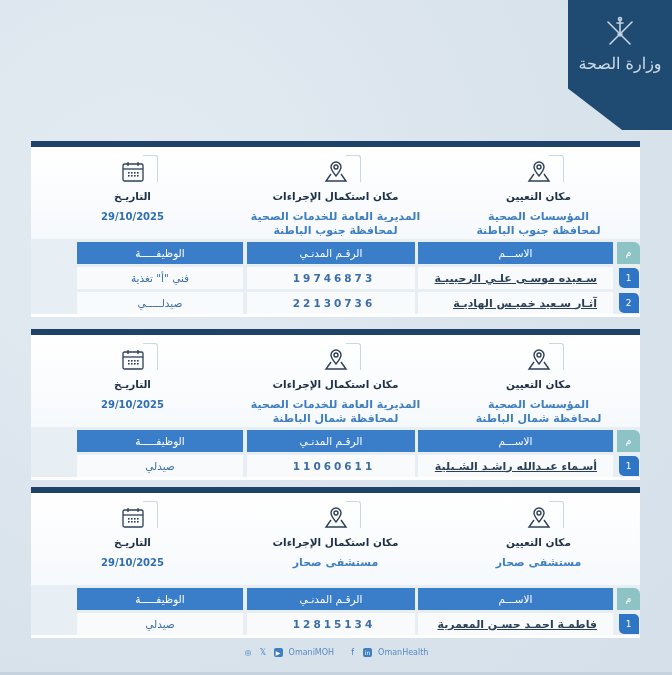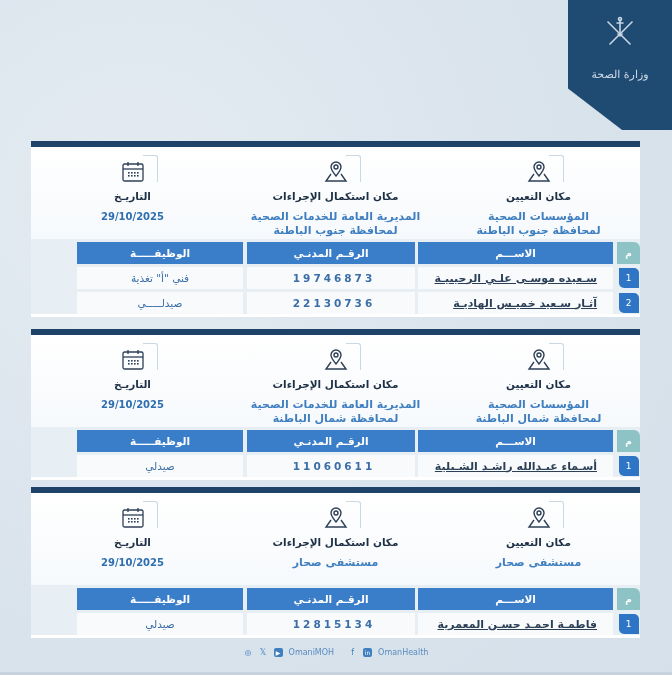--- a/index.html
+++ b/index.html
@@ -12,21 +12,21 @@
     color: #1f3450;
   }
   .logo-tab {
     position: absolute; right: 0; top: 0; width: 104px; height: 130px;
     background: #1f4a72;
     clip-path: polygon(0 0, 100% 0, 100% 100%, 52% 100%, 0 68%);
     display: flex; flex-direction: column; align-items: center; padding-top: 14px;
   }
   .logo-tab .emblem { width: 36px; height: 36px; }
   .logo-tab .ministry {
-    color: #cfdbe8; font-family: "DejaVu Serif", serif; font-size: 11px; margin-top: 18px; direction: rtl;
+    color: #cfdbe8; font-family: "DejaVu Serif", serif; font-size: 16px; margin-top: 4px; direction: rtl;
   }
   .card {
     position: absolute; left: 31px; width: 609px;
     background: #ffffff;
     border-top: 6px solid #1f4269;
   }
   .info {
     display: flex; flex-direction: row-reverse; height: 92px;
     background: linear-gradient(180deg, #ffffff 0%, #f6f9fc 100%);
   }
@@ -45,21 +45,21 @@
   .tbl { width: 609px; background: #e7eef4; padding-top: 3px; }
   .row { display: flex; flex-direction: row-reverse; height: 22px; margin-bottom: 3px; }
   .cell {
     display: flex; align-items: center; justify-content: center; font-size: 10.5px;
     direction: rtl;
   }
   .c-idx { width: 23px; margin-left: 4px; }
   .c-name { width: 195px; margin-left: 3px; }
   .c-civil { width: 168px; margin-left: 4px; }
   .c-job { width: 166px; }
-  .row.head .cell { background: #3a7dc9; color: #ffffff; font-weight: bold; height: 22px; }
+  .row.head .cell { background: #3a7dc9; color: #ffffff; font-weight: normal; height: 22px; }
   .row.head .c-idx { background: #8ec3c6; color: #ffffff; font-size: 9px; border-radius: 0 6px 0 0; }
   .row.head .c-name { border-radius: 0 0 0 0; }
   .row.data .cell { background: #f8fafc; color: #2b3f56; }
   .row.data .c-name { justify-content: flex-start; padding-right: 16px; font-weight: bold; font-size: 11px; letter-spacing: 0.5px; text-decoration: underline; }
   .row.data .c-civil { color: #3b6ea8; letter-spacing: 3px; font-weight: bold; direction: ltr; padding-left: 6px; }
   .row.data .c-job { color: #3b6ea8; }
   .row.data .c-idx { background: transparent; }
   .row.data .c-idx span {
     display: flex; align-items: center; justify-content: center;
     width: 20px; height: 20px; background: #2f75c5; color: #fff; font-size: 9px; border-radius: 0 5px 0 5px;

